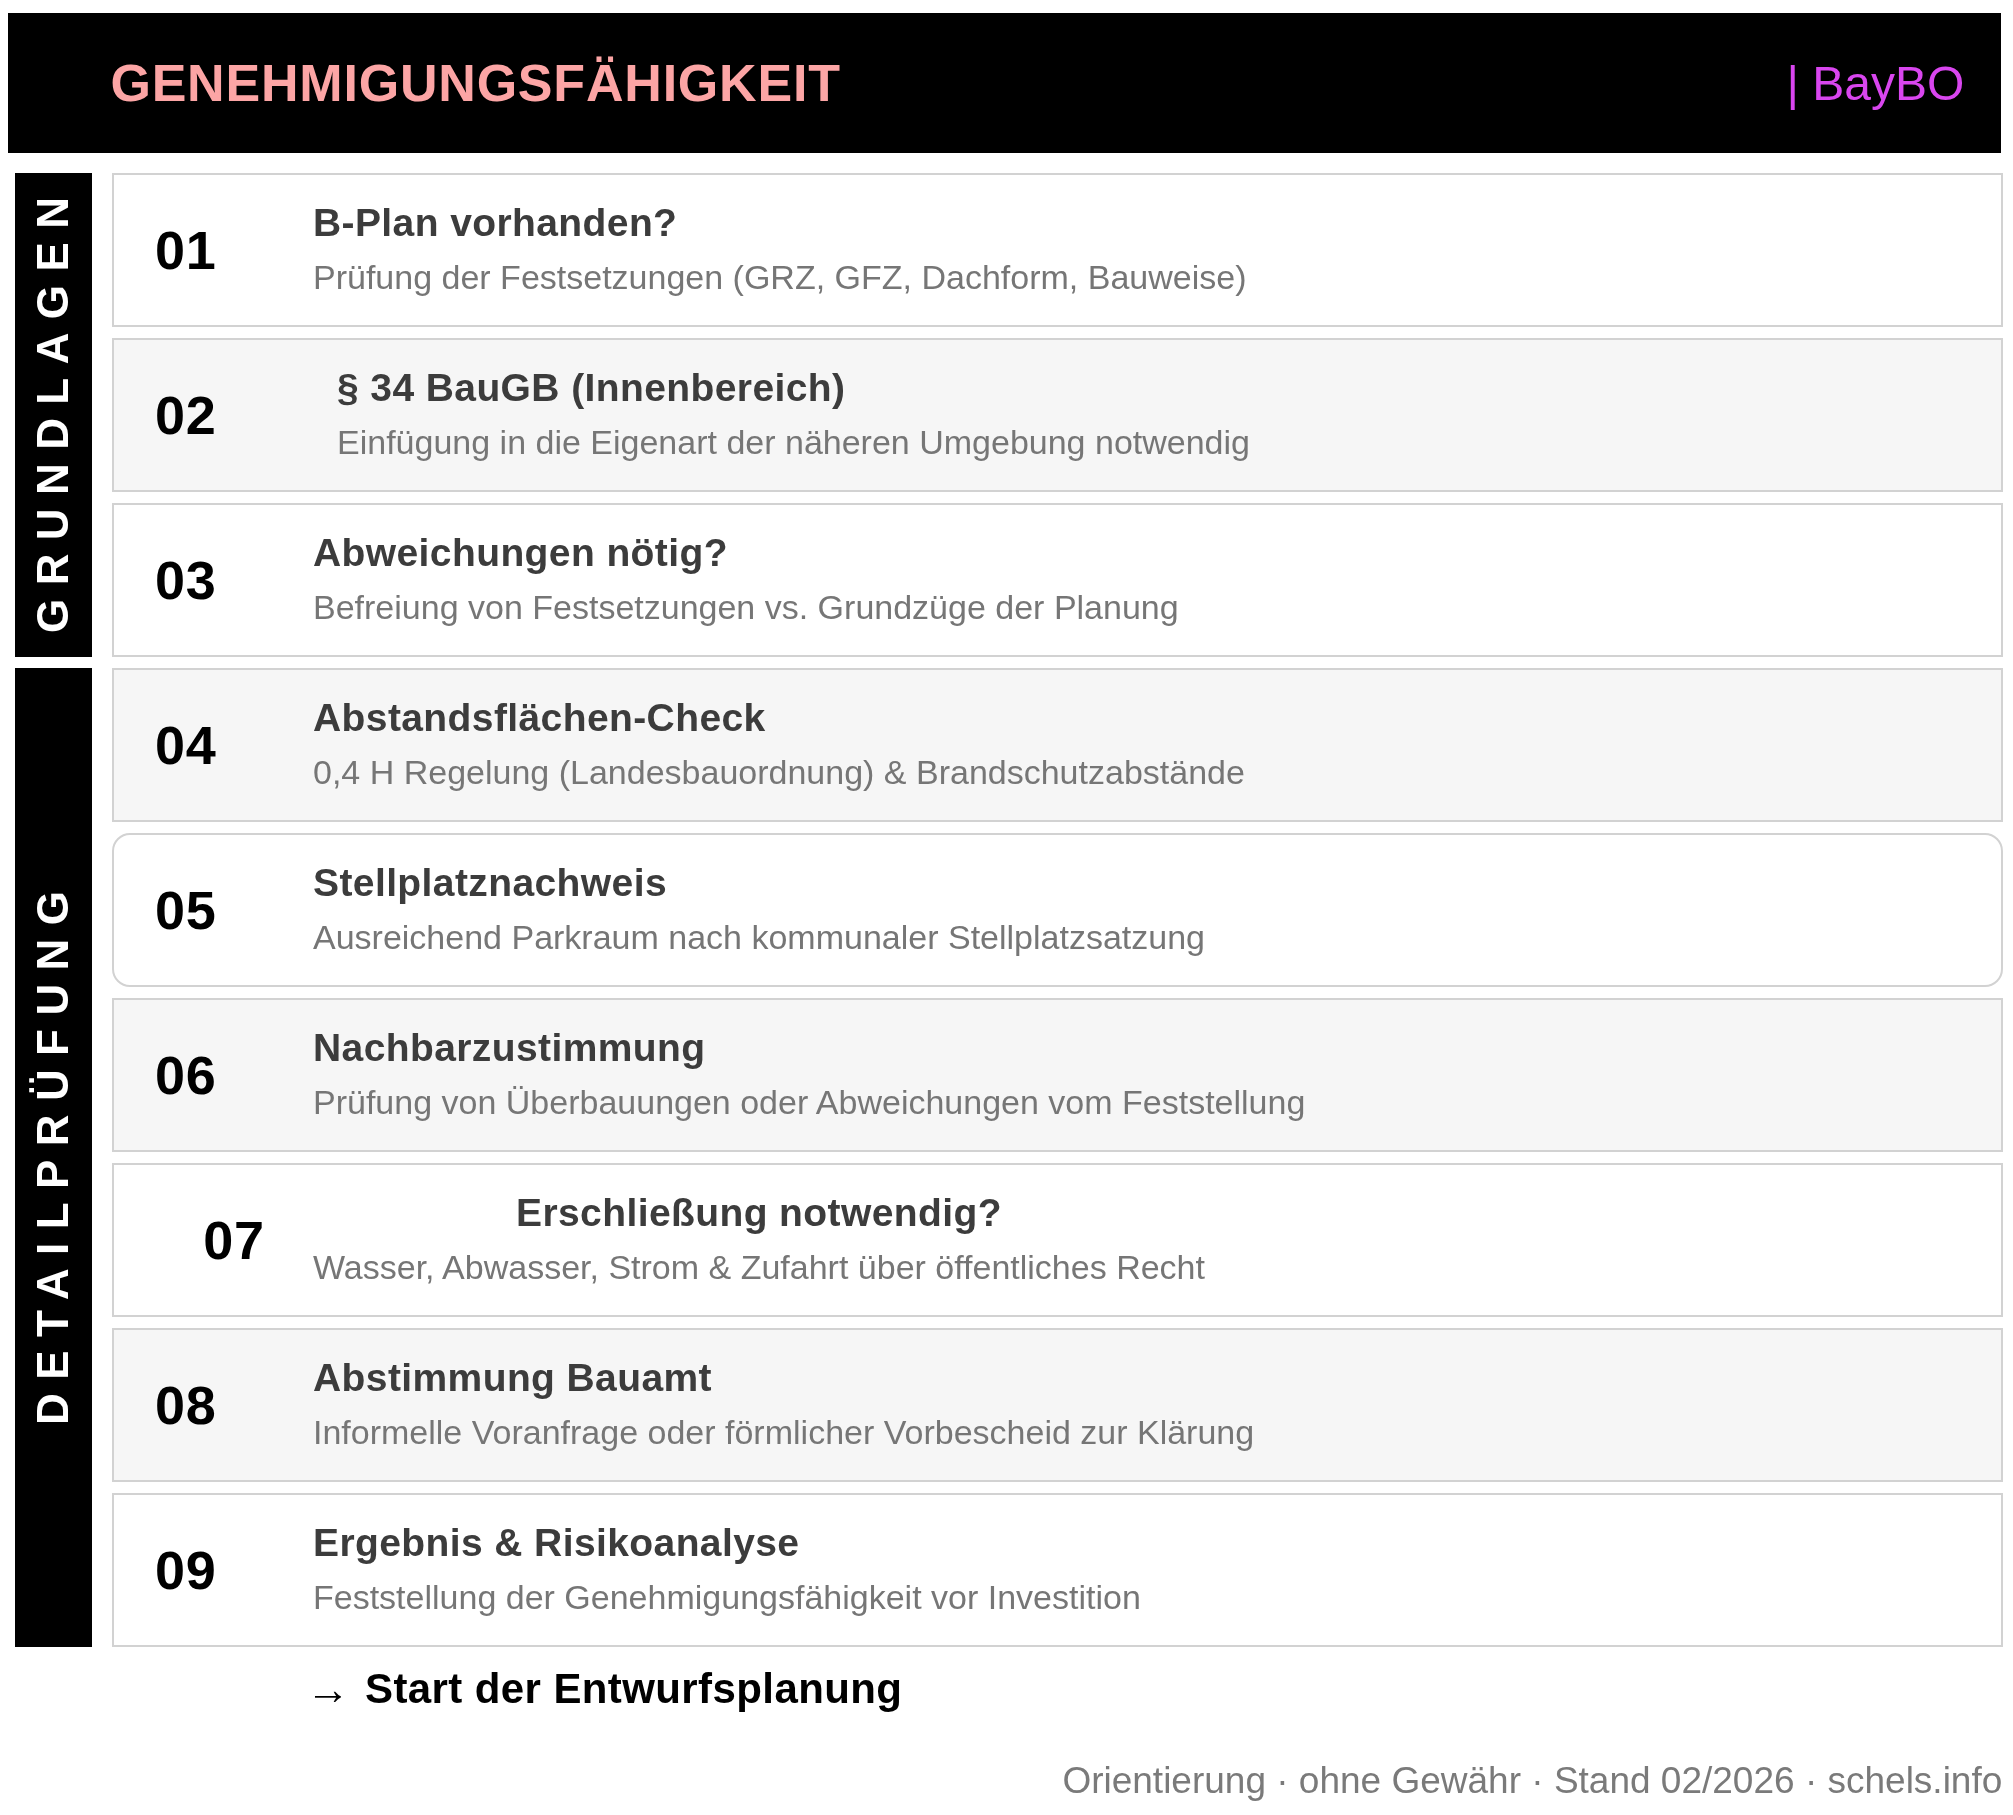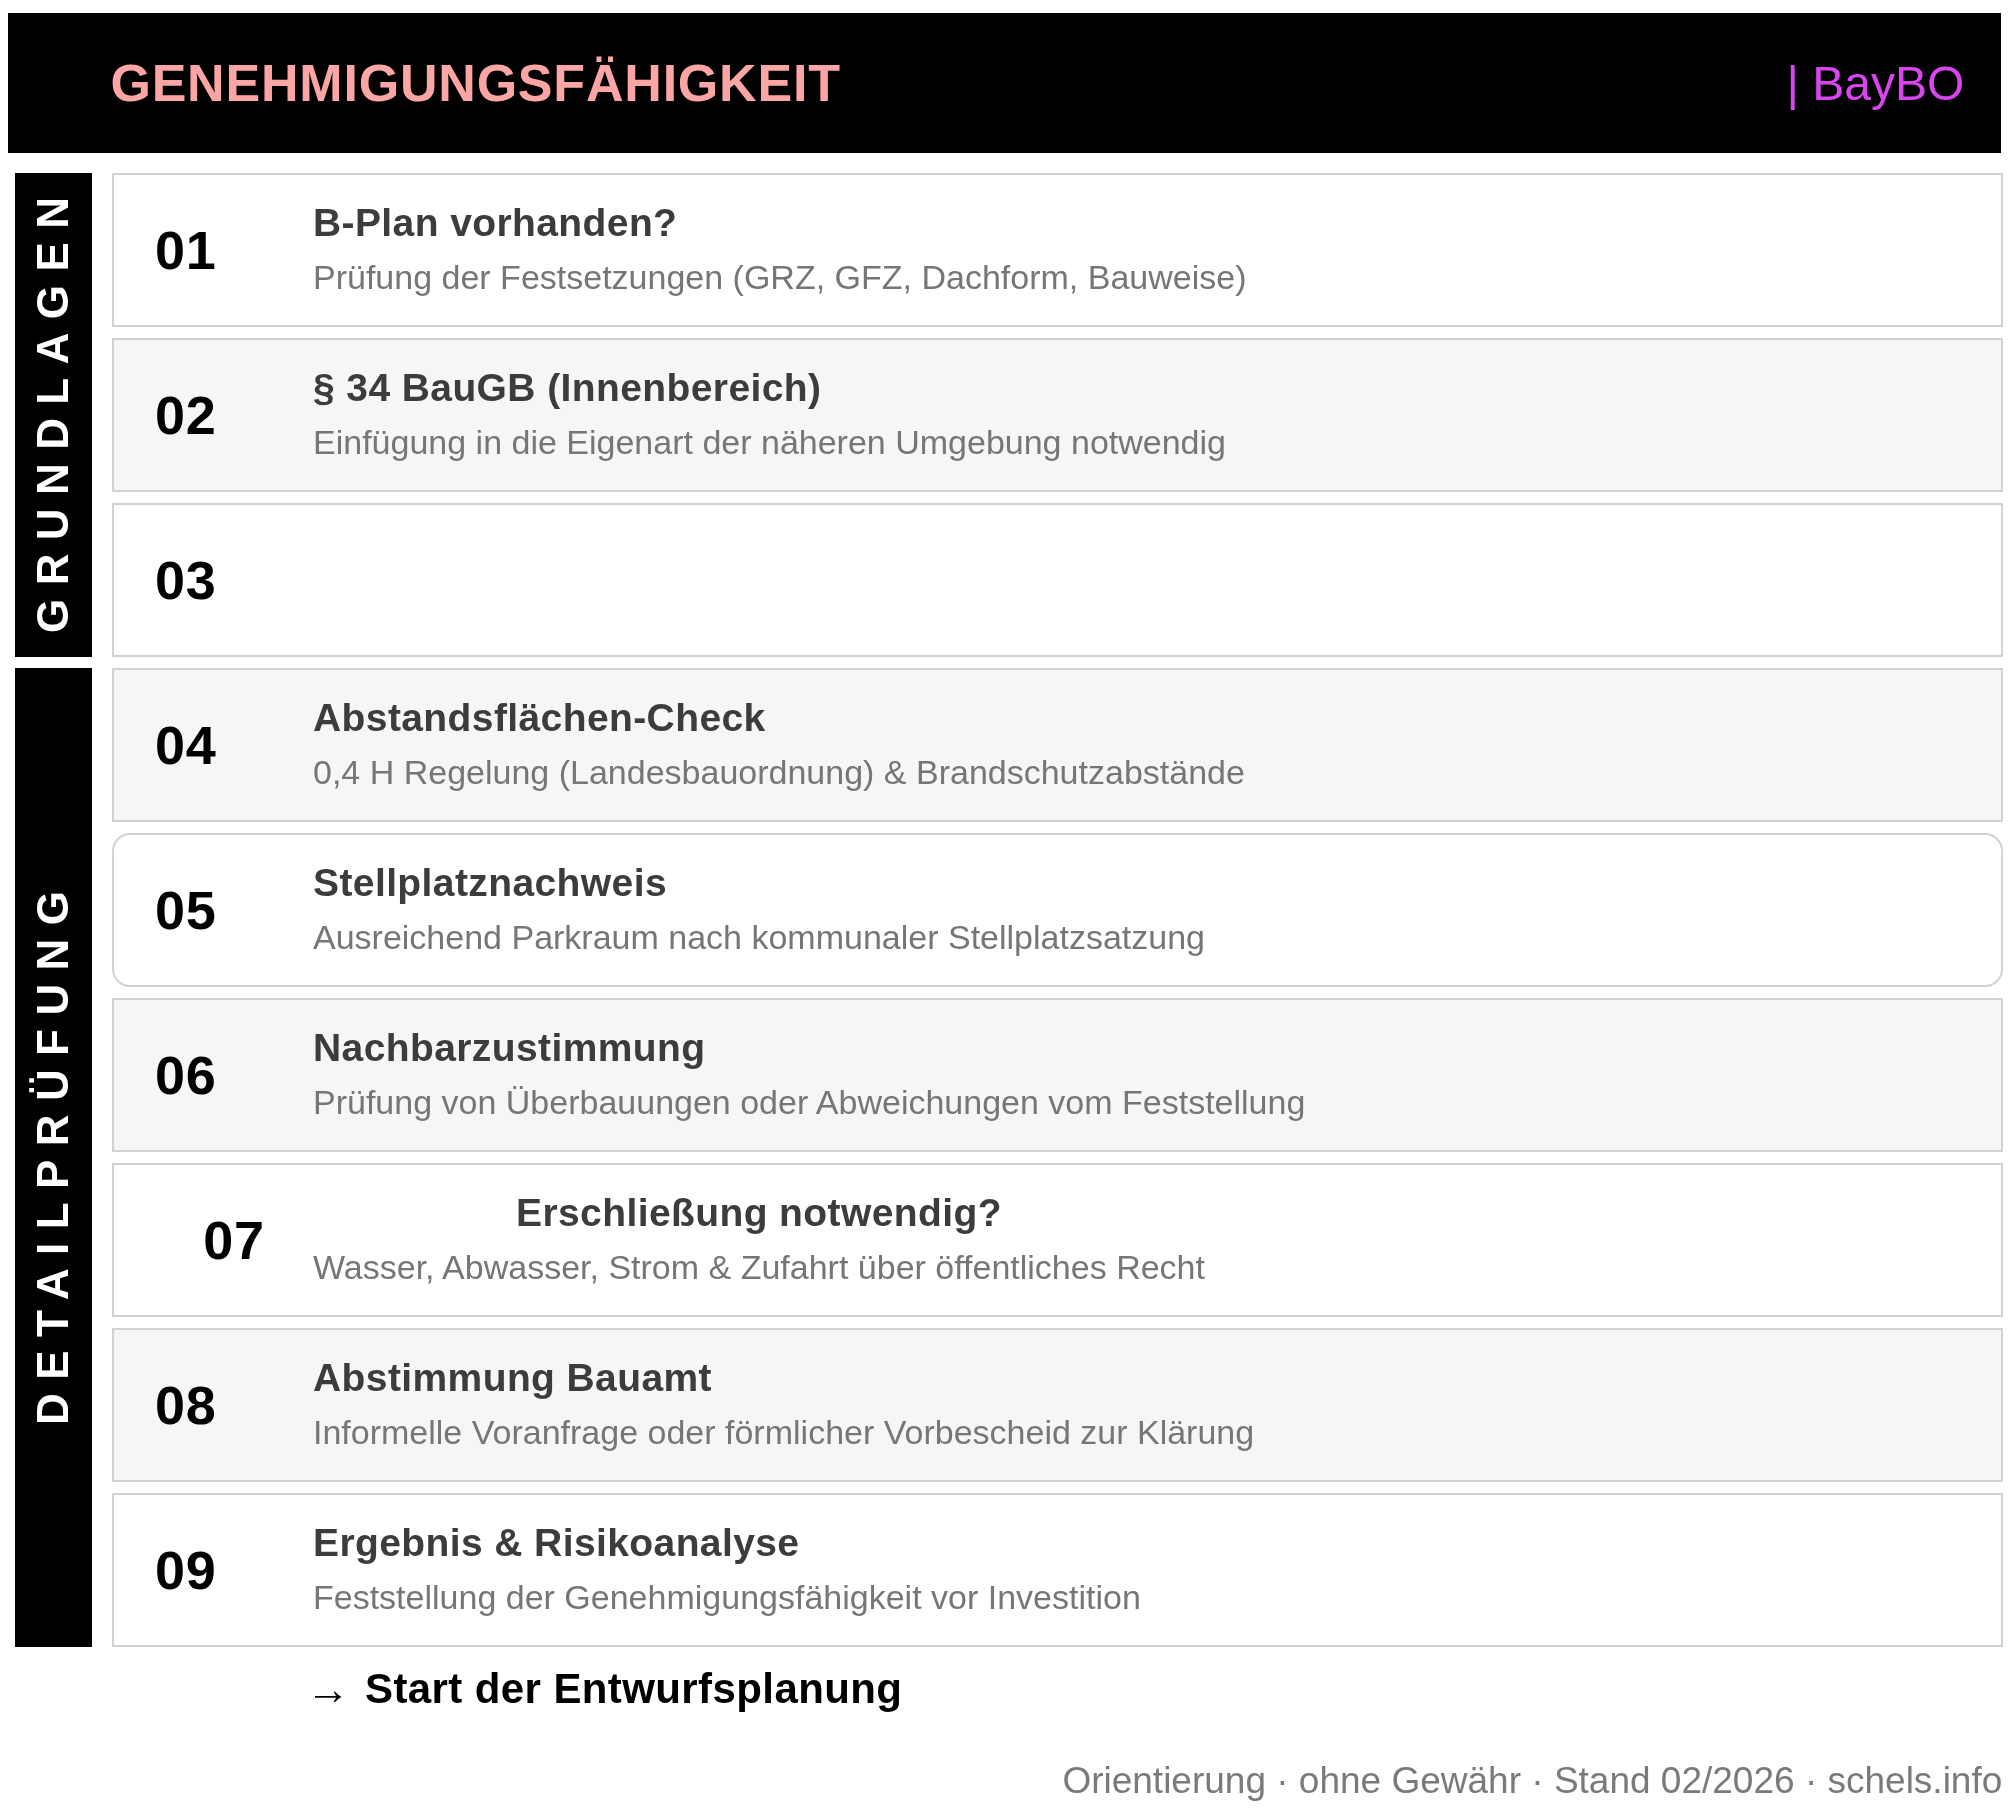--- a/index.html
+++ b/index.html
@@ -145,29 +145,33 @@
       <span class="rail-label">DETAILPRÜFUNG</span>
     </div>
 
   <div class="card" style="grid-row: 1;">
         <div class="num">01</div>
         <div class="text">
           <div class="title">B-Plan vorhanden?</div>
           <div class="sub">Prüfung der Festsetzungen (GRZ, GFZ, Dachform, Bauweise)</div>
         </div>
       </div>
-      <div class="card alt" style="grid-row: 2;">
+      <div class="card alt" style="grid-row: 2; gap: 24px;">
         <div class="num">02</div>
         <div class="text">
           <div class="title">§ 34 BauGB (Innenbereich)</div>
           <div class="sub">Einfügung in die Eigenart der näheren Umgebung notwendig</div>
         </div>
       </div>
       <div class="card" style="grid-row: 3;">
         <div class="num">03</div>
+        <div class="text">
+          <div class="title">Abweichungen nötig?</div>
+          <div class="sub">Befreiung von Festsetzungen vs. Grundzüge der Planung</div>
+        </div>
       </div>
       <div class="card alt" style="grid-row: 4;">
         <div class="num">04</div>
         <div class="text">
           <div class="title">Abstandsflächen-Check</div>
           <div class="sub">0,4 H Regelung (Landesbauordnung) &amp; Brandschutzabstände</div>
         </div>
       </div>
       <div class="card" style="grid-row: 5; border-radius: 18px;">
         <div class="num">05</div>

